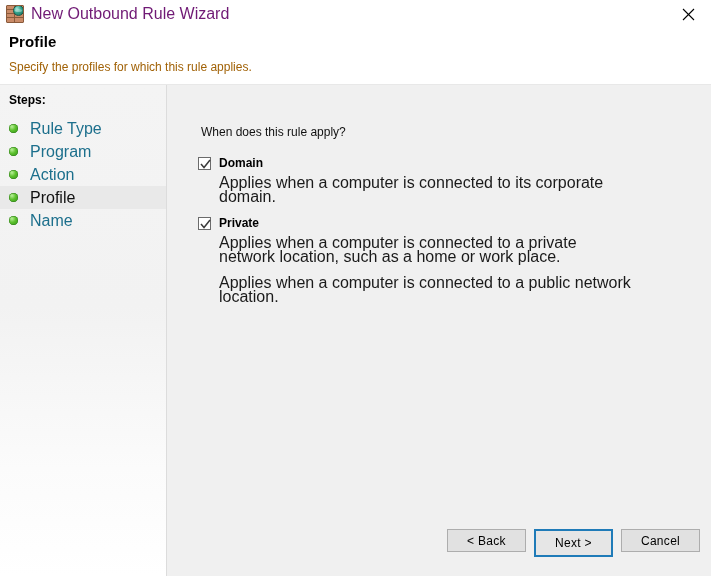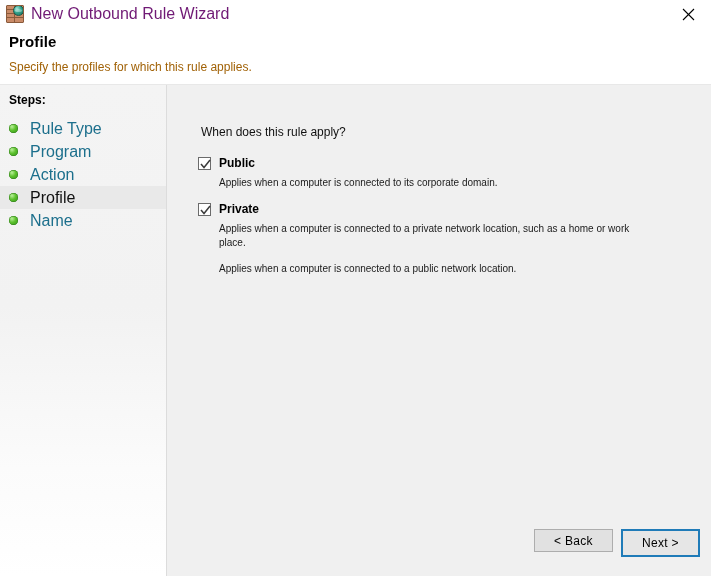--- a/index.html
+++ b/index.html
@@ -218,21 +218,21 @@
   }
   .option-label {
     font-size: 12px;
     font-weight: bold;
     color: #000000;
     margin-left: 8px;
     line-height: 15px;
     white-space: nowrap;
   }
   .option-desc {
-    font-size: 10px;
+    font-size: 16px;
     color: #1a1a1a;
     line-height: 14px;
     margin: 5px 0 0 21px;
     max-width: 415px;
   }
 
   
   .footer {
     position: absolute;
     right: 11px;
@@ -324,21 +324,21 @@
 
       <div class="options">
 
         <div class="option">
           <div class="option-head">
             <span class="checkbox">
               <svg width="11" height="11" viewBox="0 0 11 11">
                 <polyline points="1,5 4,8.5 10,1" fill="none" stroke="#3c3c3c" stroke-width="1.5"></polyline>
               </svg>
             </span>
-            <span class="option-label">Public</span>
+            <span class="option-label">Domain</span>
           </div>
           <div class="option-desc">Applies when a computer is connected to its corporate domain.</div>
         </div>
 
         <div class="option">
           <div class="option-head">
             <span class="checkbox">
               <svg width="11" height="11" viewBox="0 0 11 11">
                 <polyline points="1,5 4,8.5 10,1" fill="none" stroke="#3c3c3c" stroke-width="1.5"></polyline>
               </svg>
@@ -350,17 +350,18 @@
 
         <div class="option">
           <div class="option-desc">Applies when a computer is connected to a public network location.</div>
         </div>
 
       </div>
 
       <div class="footer">
         <button class="btn" type="button">&lt; Back</button>
         <button class="btn btn-default" type="button">Next &gt;</button>
+        <button class="btn" type="button">Cancel</button>
       </div>
 
     </div>
   </div>
 </div>
 
 </body></html>

